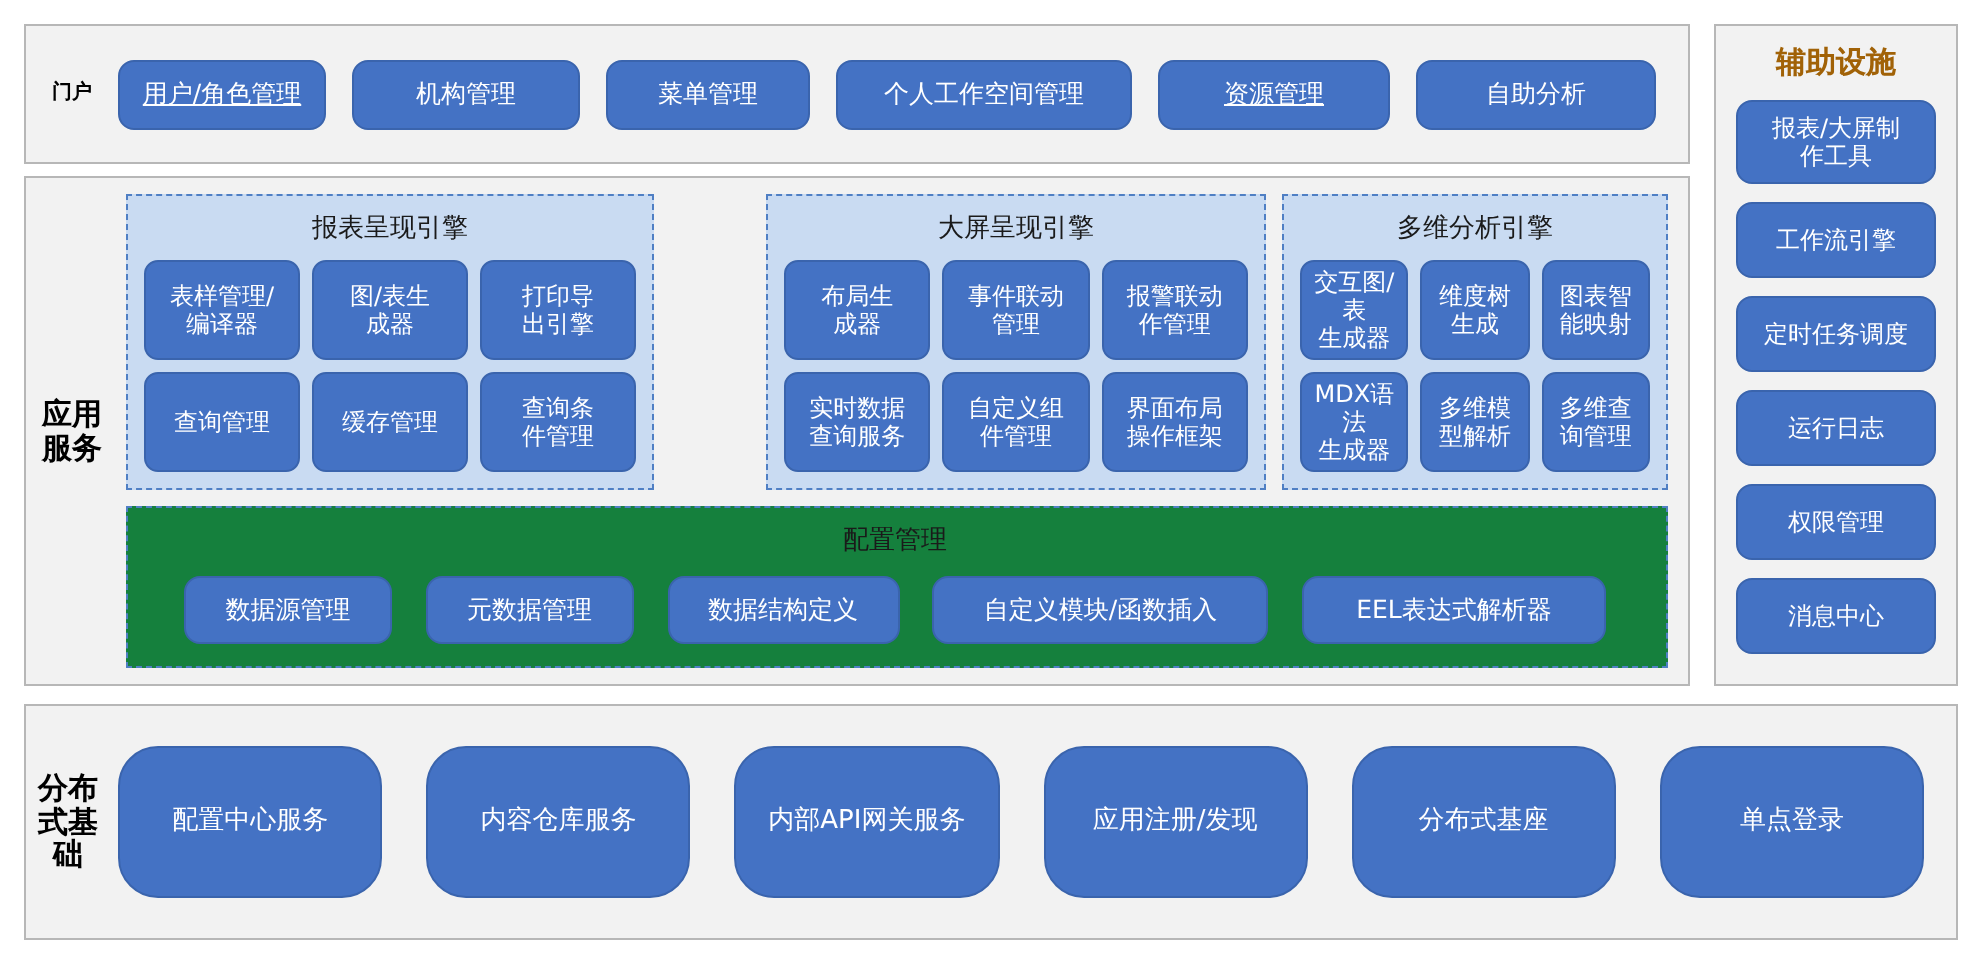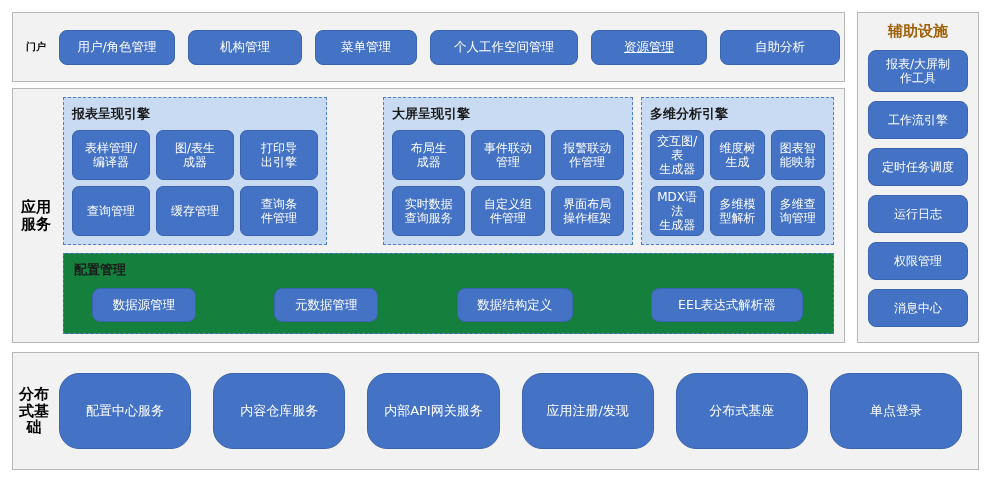--- a/index.html
+++ b/index.html
@@ -57,21 +57,21 @@
   #portal{left:12px;top:12px;width:833px;height:70px;}
   #portal .vlabel{width:46px;font-size:10px;}
   .portal-row{
     flex:1;
     display:flex;
     align-items:center;
     gap:13px;
     padding-right:12px;
   }
   .portal-row .btn{height:35px;border-radius:8px;font-size:12.5px;}
-  .pb0{width:116px;}
+  .pb0{width:104px;text-decoration:underline;}
   .pb1{width:114px;}
   .pb2{width:102px;}
   .pb3{width:148px;}
   .pb4{width:116px;text-decoration:underline;}
   .pb5{width:120px;}
 
   
   #aux{
     left:857px;top:12px;width:122px;height:331px;
     display:block;padding:7px 10px 8px 10px;
@@ -98,23 +98,24 @@
     display:flex;gap:8px;flex:0 0 auto;height:148px;
   }
   .panel{
     background:#c9dbf2;
     border:1px dashed #4f7fc4;
     box-sizing:border-box;
     padding:5px 8px 8px 8px;
     display:flex;flex-direction:column;
   }
   .panel-title{
+    text-align:center;
     font-size:13px;
     color:#1a1a1a;
-    font-weight:bold;
+    font-weight:normal;
     margin:2px 0 7px 0;
   }
   .grid3{
     display:grid;
     grid-template-columns:repeat(3,1fr);
     gap:6px;
     flex:1;
   }
   .grid3 .btn{border-radius:7px;font-size:12px;}
   .eng1{flex:0 0 264px;}
@@ -239,20 +240,21 @@
           </div>
         </div>
       </div>
 
       <div class="configpanel">
         <div class="panel-title">配置管理</div>
         <div class="config-row">
           <div class="btn cb0">数据源管理</div>
           <div class="btn cb1">元数据管理</div>
           <div class="btn cb2">数据结构定义</div>
+          <div class="btn cb3">自定义模块/函数插入</div>
           <div class="btn cb4">EEL表达式解析器</div>
         </div>
       </div>
 
     </div>
   </div>
 
   <div class="section" id="dist">
     <div class="vlabel">分布式基础</div>
     <div class="dist-row">

